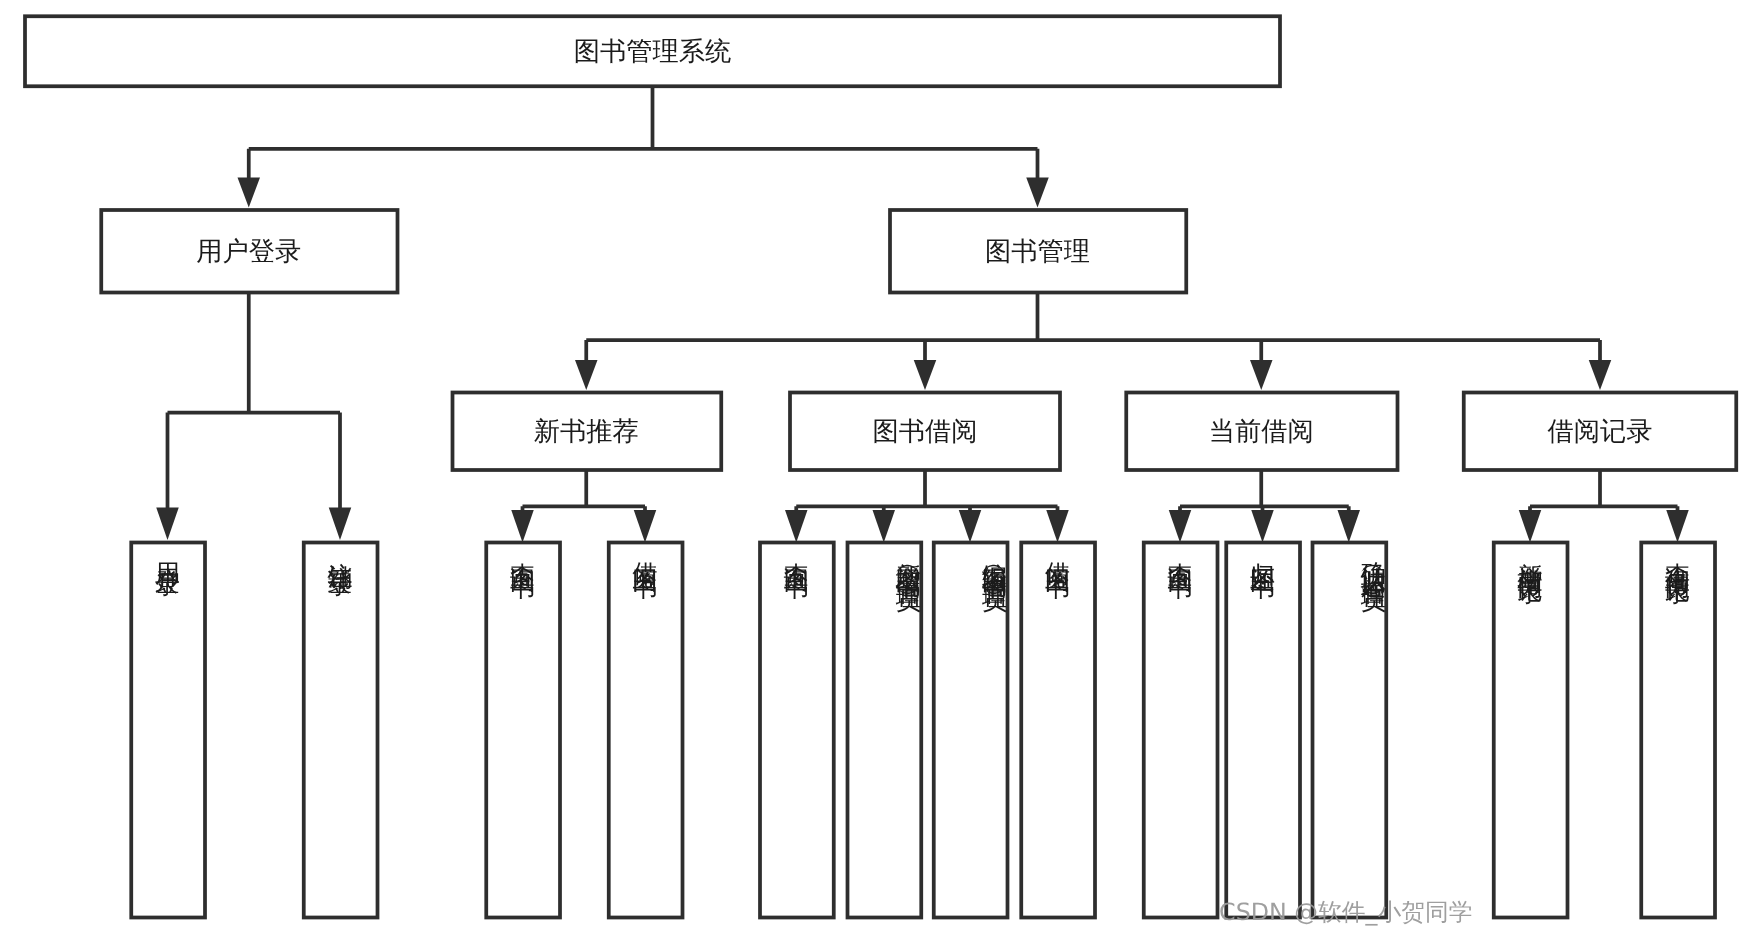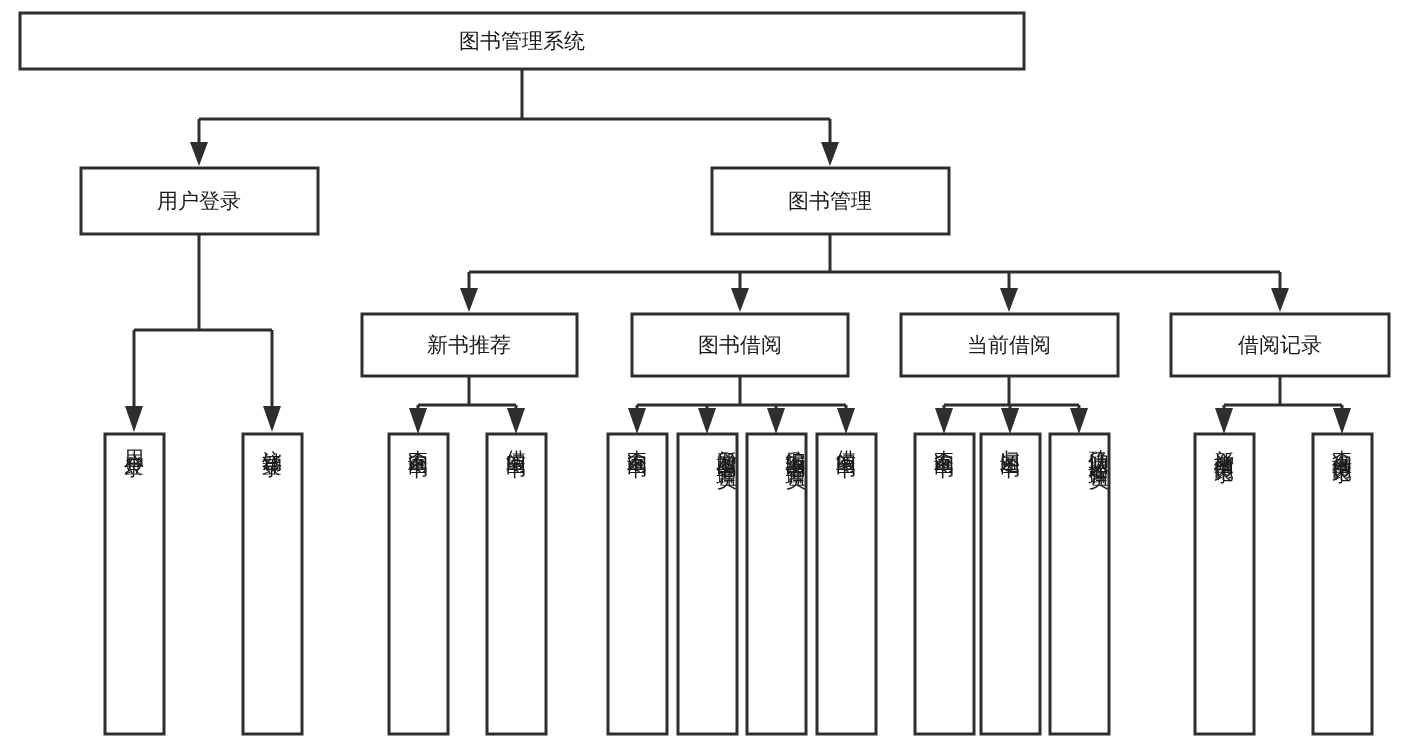--- a/index.html
+++ b/index.html
@@ -227,14 +227,15 @@
   <div class="node-label-vertical" style="left:747px; top:434px; width:59px; height:300px; align-items:flex-start;">编辑图书（管理员）</div>
   <div class="node-label-vertical" style="left:817px; top:434px; width:59px; height:300px;">借阅图书</div>
 
   <div class="node-label-vertical" style="left:915px; top:434px; width:59px; height:300px;">查询图书</div>
   <div class="node-label-vertical" style="left:981px; top:434px; width:59px; height:300px;">归还图书</div>
   <div class="node-label-vertical" style="left:1050px; top:434px; width:59px; height:300px; align-items:flex-start;">确认归还（管理员）</div>
 
   <div class="node-label-vertical" style="left:1195px; top:434px; width:59px; height:300px;">新增借阅记录</div>
   <div class="node-label-vertical" style="left:1313px; top:434px; width:59px; height:300px;">查询借阅记录</div>
 
+  <div class="watermark">CSDN @软件_小贺同学</div>
 
 </div>
 
 </body></html>

